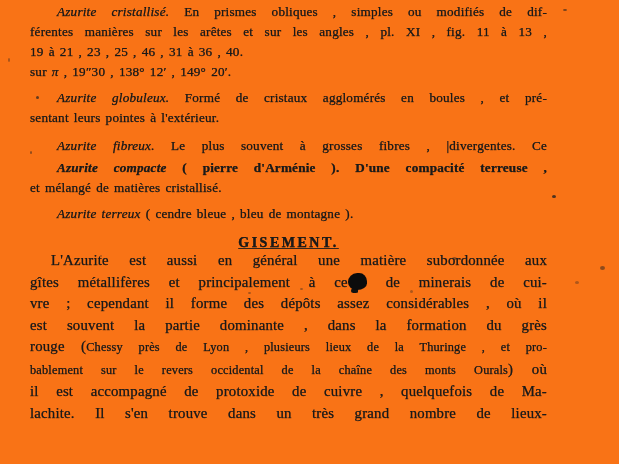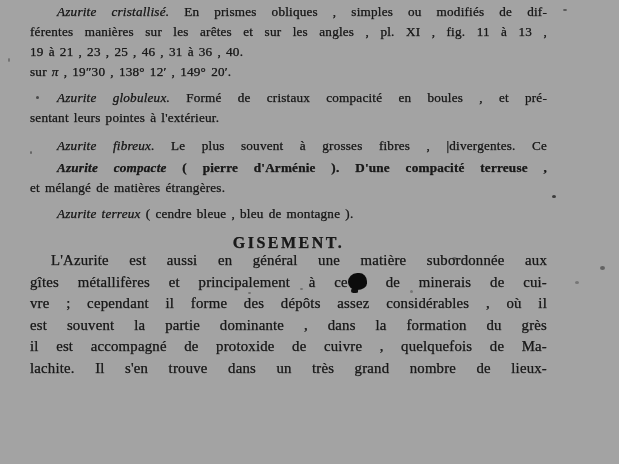--- a/index.html
+++ b/index.html
@@ -1,29 +1,29 @@
 <!DOCTYPE html>
 <html><head>
 <meta charset="utf-8">
 <style>
   html,body{margin:0;padding:0;background:#e8e8e6;}
   .page{
     position:relative;
     width:619px;height:464px;
-    background:#a3a3a3;
+    background:#f97316;
     overflow:hidden;
     font-family:"Liberation Serif","DejaVu Serif",serif;
     color:#1a1a1a;
     -webkit-text-stroke:0.25px rgba(25,25,25,0.75);
     text-shadow:0 0 0.5px rgba(40,40,40,0.5);
   }
   .textcol{position:absolute;left:30px;top:2px;width:517px;}
   .line{font-size:13.2px;line-height:20px;letter-spacing:0.2px;word-spacing:1.6px;white-space:normal;}
   .line.s2{font-size:14.8px;line-height:21.5px;word-spacing:2px;}
-  .line.heading{font-size:16px;line-height:14px;font-weight:bold;letter-spacing:2.5px;}
+  .line.heading{font-size:14px;line-height:14px;font-weight:bold;letter-spacing:2.5px;text-decoration:underline;}
   .j{text-align:justify;text-align-last:justify;}
   .center{text-align:center;}
   .indent{padding-left:27px;}
   .indent2{padding-left:21px;}
   .it{font-style:italic;}
   .sm{font-size:12.3px;}
   .blot{
     display:inline-block;width:19px;height:17px;background:#0c0c0c;
     border-radius:54% 46% 58% 50% / 60% 55% 45% 52%;
     vertical-align:-3px;
@@ -33,31 +33,33 @@
 </style>
 </head>
 <body>
 
 <div class="page">
   <div class="textcol">
       <div class="line s1 j indent"><span class="it ">Azurite cristallisé.</span><span class=""> En prismes obliques , simples ou modifiés de dif-</span></div>
       <div class="line s1 j"><span class="">férentes manières sur les arêtes et sur les angles , pl. XI , fig. 11 à 13 ,</span></div>
       <div class="line s1"><span class="">19 à 21 , 23 , 25 , 46 , 31 à 36 , 40.</span></div>
       <div class="line s1"><span class="">sur </span><span class="it ">π</span><span class=""> , 19″30 , 138° 12′ , 149° 20′.</span></div>
-      <div class="line s1 j indent" style="margin-top: 6px;"><span class="it ">Azurite globuleux.</span><span class=""> Formé de cristaux compacité en boules , et pré-</span></div>
+      <div class="line s1 j indent" style="margin-top: 6px;"><span class="it ">Azurite globuleux.</span><span class=""> Formé de cristaux agglomérés en boules , et pré-</span></div>
       <div class="line s1"><span class="">sentant leurs pointes à l'extérieur.</span></div>
       <div class="line s1 j indent" style="margin-top: 8px;"><span class="it ">Azurite fibreux.</span><span class=""> Le plus souvent à grosses fibres , |divergentes. Ce</span></div>
       <div class="line s1 j indent" style="margin-top: 2px; font-weight: bold;"><span class="it ">Azurite compacte</span><span class=""> ( pierre d'Arménie ). D'une compacité terreuse ,</span></div>
-      <div class="line s1"><span class="">et mélangé de matières étrangères.</span></div>
+      <div class="line s1"><span class="">et mélangé de matières cristallisé.</span></div>
       <div class="line s1 indent" style="margin-top: 6px;"><span class="it ">Azurite terreux</span><span class=""> ( cendre bleue , bleu de montagne ).</span></div>
       <div class="line heading center" style="margin-top: 12px;"><span class="">GISEMENT.</span></div>
       <div class="line s2 j indent2" style=""><span class="">L'Azurite est aussi en général une matière subordonnée aux</span></div>
       <div class="line s2 j"><span class="">gîtes métallifères et principalement à ce</span><span class="blot"></span><span class=""> de minerais de cui-</span></div>
       <div class="line s2 j"><span class="">vre ; cependant il forme des dépôts assez considérables , où il</span></div>
       <div class="line s2 j"><span class="">est souvent la partie dominante , dans la formation du grès</span></div>
+      <div class="line s2 j"><span class="">rouge (</span><span class="sm">Chessy près de Lyon ,  plusieurs lieux de la Thuringe , et pro-</span></div>
+      <div class="line s2 j"><span class="sm">bablement sur le revers occidental de la chaîne des monts Ourals</span><span class="">) où</span></div>
       <div class="line s2 j"><span class="">il est accompagné de protoxide de cuivre , quelquefois de Ma-</span></div>
       <div class="line s2 j"><span class="">lachite. Il s'en trouve dans un très grand nombre de lieux-</span></div>
     </div>
 <div class="speck" style="left: 552px; top: 195px; width: 4px; height: 3px; opacity: 0.8;"></div>
     <div class="speck" style="left: 600px; top: 266px; width: 5px; height: 4px; opacity: 0.5;"></div>
     <div class="speck" style="left: 452px; top: 257px; width: 5px; height: 3px; opacity: 0.45;"></div>
     <div class="speck" style="left: 36px; top: 96px; width: 3px; height: 3px; opacity: 0.7;"></div>
     <div class="speck" style="left: 8px; top: 58px; width: 2px; height: 4px; opacity: 0.4;"></div>
     <div class="speck" style="left: 300px; top: 288px; width: 3px; height: 2px; opacity: 0.4;"></div>
     <div class="speck" style="left: 575px; top: 281px; width: 4px; height: 3px; opacity: 0.35;"></div>

